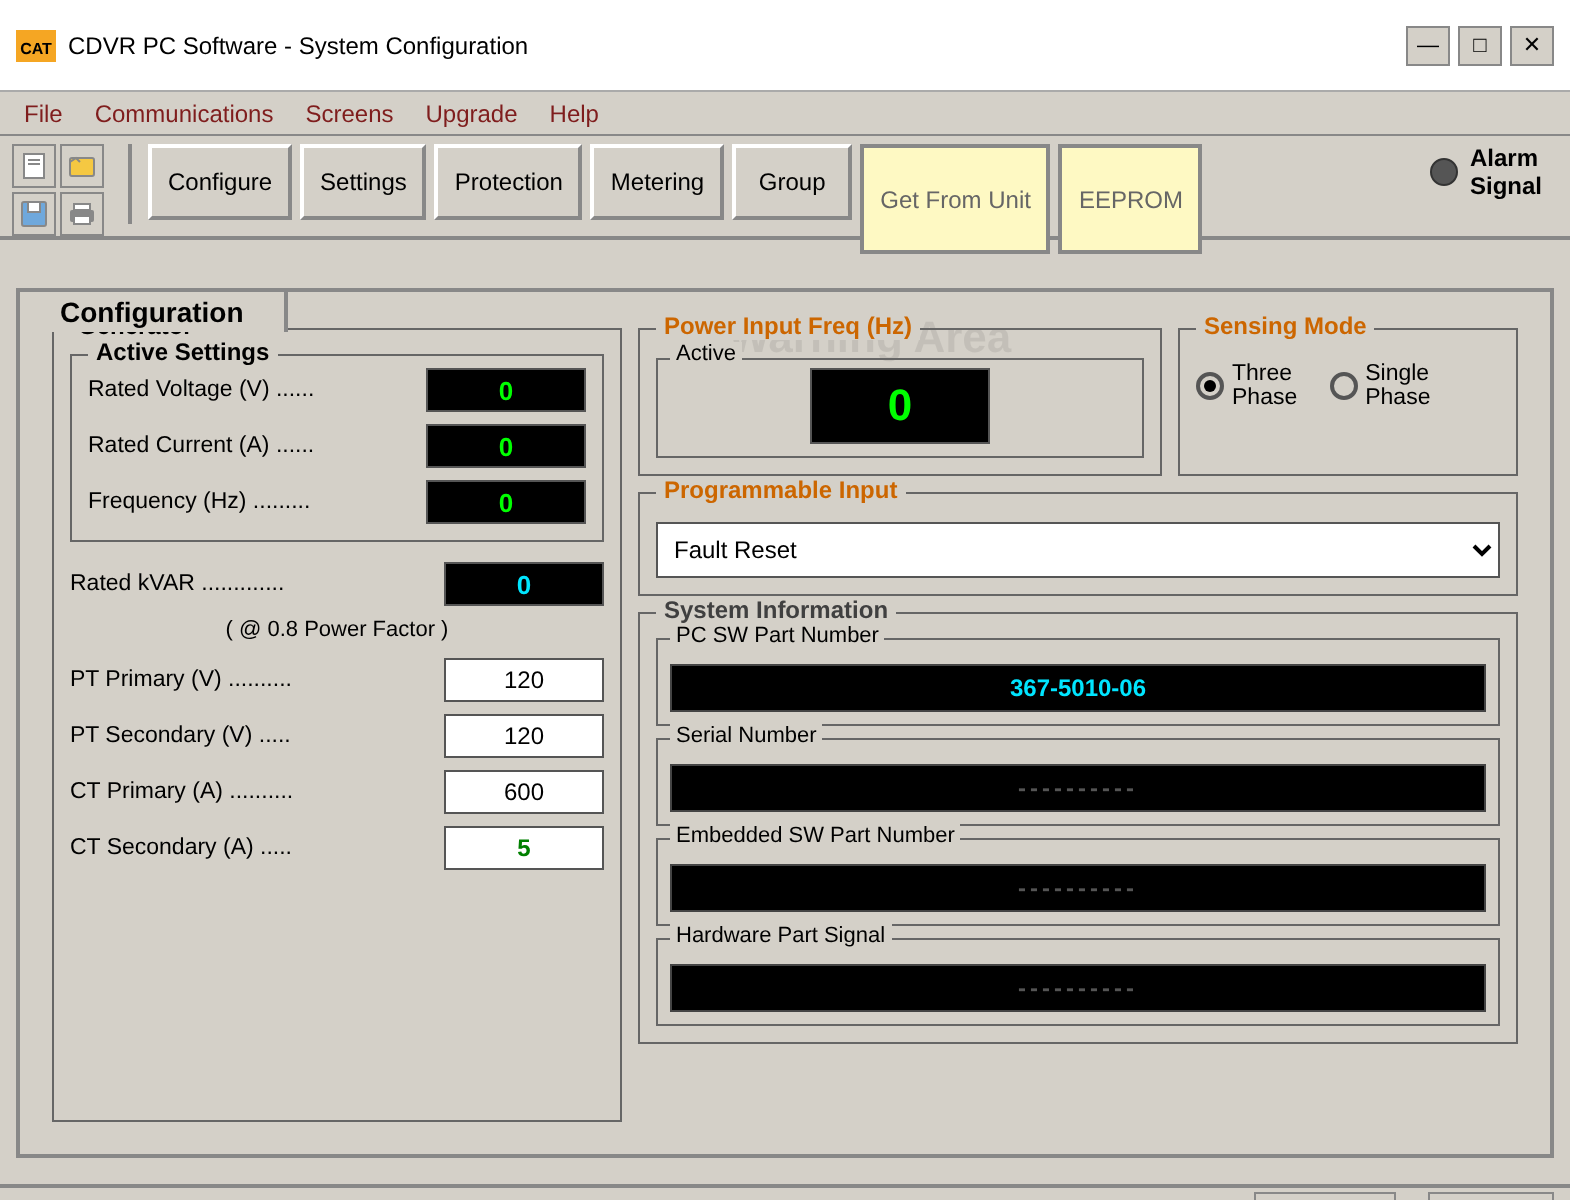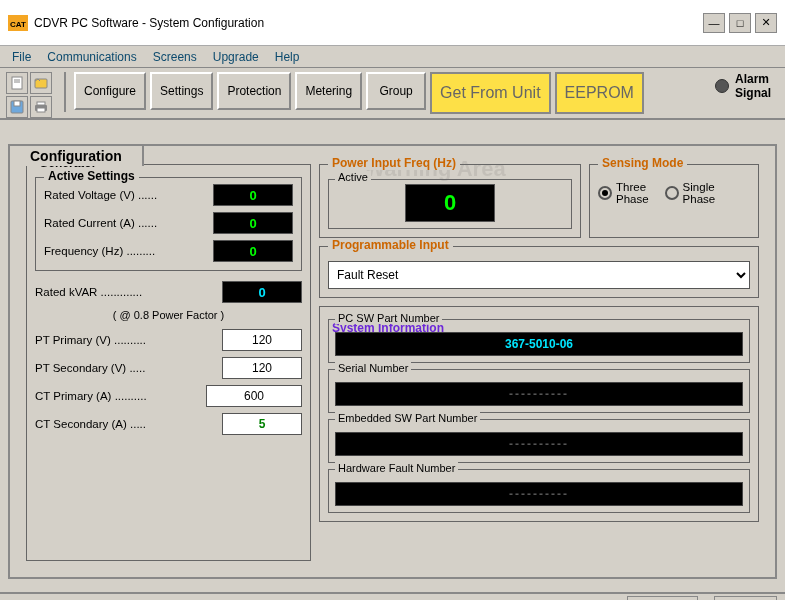--- a/index.html
+++ b/index.html
@@ -52,21 +52,21 @@
       height: 22px;
       display: flex;
       align-items: center;
       padding: 0 4px;
       border-bottom: 1px solid #888;
     }
     .menu-item {
       padding: 2px 8px;
       cursor: pointer;
       font-size: 12px;
-      color: #0c4a6e;
+      color: #7f1d1d;
     }
 
     
     .toolbar {
       background: #d4d0c8;
       height: 52px;
       display: flex;
       align-items: flex-start;
       padding: 4px 6px;
       gap: 4px;
@@ -99,27 +99,27 @@
       background: #d4d0c8;
       border: 2px solid #888;
       border-top-color: #fff;
       border-left-color: #fff;
       padding: 0 8px;
       cursor: pointer;
       font-size: 12px;
       display: flex; align-items: center; justify-content: center;
     }
     .toolbar-btn-dim {
-      height: 42px;
+      height: 55px;
       min-width: 60px;
-      background: #fde047;
+      background: #fef9c3;
       border: 2px solid #888;
       padding: 0 8px;
       cursor: pointer;
-      font-size: 16px;
+      font-size: 12px;
       color: #666;
       display: flex; align-items: center; justify-content: center;
     }
 
     .alarm-area {
       margin-left: auto;
       display: flex;
       align-items: center;
       gap: 6px;
       padding-right: 8px;
@@ -512,21 +512,21 @@
             <input class="field-input" type="text" style="width: 80px; height: 22px; text-align: center;" value="120">
           </div>
 
           <div class="field-row">
             <span class="field-label">PT Secondary (V) .....</span>
             <input class="field-input" type="text" value="120" style="width: 80px; height: 22px; text-align: center;">
           </div>
 
           <div class="field-row">
             <span class="field-label">CT Primary (A) ..........</span>
-            <input class="field-input" type="text" value="600" style="width: 96px; height: 22px; text-align: center;">
+            <input class="field-input" type="text" value="600" style="width: 80px; height: 22px; text-align: center;">
           </div>
 
           <div class="field-row">
             <span class="field-label">CT Secondary (A) .....</span>
             <input class="field-input green-text" type="text" value="5" style="width: 80px; height: 22px; text-align: center; color: rgb(0, 128, 0); font-weight: bold;">
           </div>
         </div>
 
         <div class="right-panel">
           <div class="top-right">
@@ -562,21 +562,21 @@
             <div class="select-wrapper">
               <select style="width:100%; height:28px; font-size:12px; margin-top:8px; padding:0 4px; background:#fff; border:1px solid #555;">
                 <option>Fault Reset</option>
                 <option>Remote Start</option>
                 <option>Load Shed</option>
               </select>
             </div>
           </div>
 
           <div class="sysinfo-box">
-            <span class="box-title" style="color:#6d28d9; font-weight:bold;margin-top:23px;">System Information</span>
+            <span class="box-title" style="color:#404040; font-weight:bold;">System Information</span>
             <div class="sysinfo-grid">
 
               <div class="sysinfo-item">
                 <span class="sysinfo-item-label">PC SW Part Number</span>
                 <div class="sysinfo-display cyan-text">
                   <span>367-5010-06</span>
                 </div>
               </div>
 
               <div class="sysinfo-item">
@@ -587,21 +587,21 @@
               </div>
 
               <div class="sysinfo-item">
                 <span class="sysinfo-item-label">Embedded SW Part Number</span>
                 <div class="sysinfo-display dashes">
                   <span>----------</span>
                 </div>
               </div>
 
               <div class="sysinfo-item">
-                <span class="sysinfo-item-label">Hardware Fault Number</span>
+                <span class="sysinfo-item-label">Hardware Part Signal</span>
                 <div class="sysinfo-display dashes">
                   <span>----------</span>
                 </div>
               </div>
             </div>
           </div>
         </div>
       </div>
     </div>
   </div>

